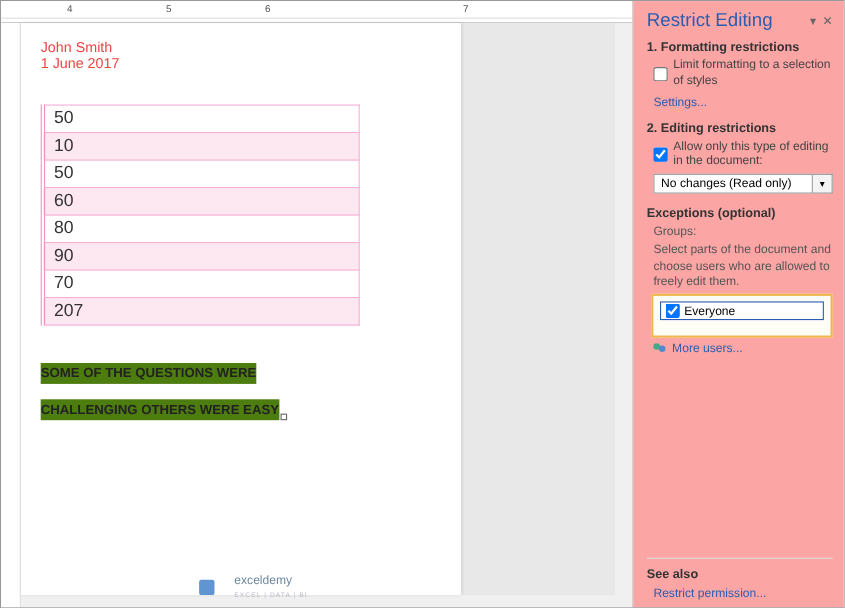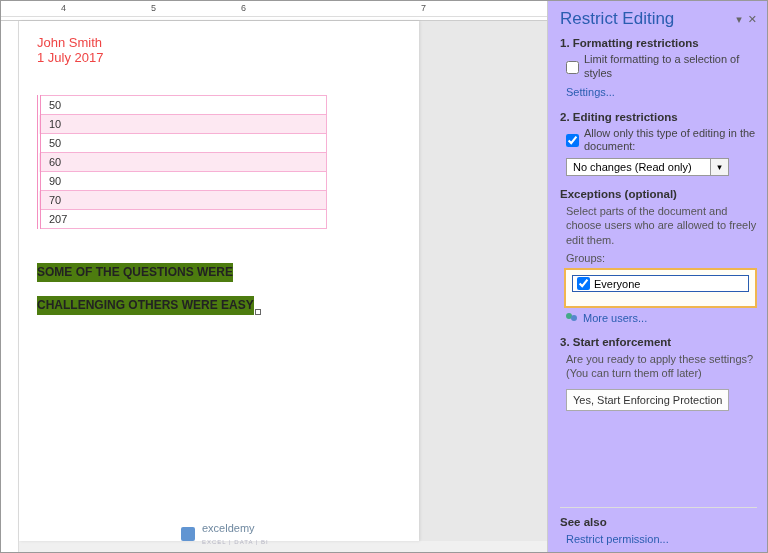--- a/index.html
+++ b/index.html
@@ -9,81 +9,84 @@
 .ruler { background: #fff; height: 20px; border-bottom: 1px solid #ccc; position: relative; font-size: 9px; color: #666; }
 .ruler::before { content: ""; position: absolute; left: 0; right: 0; bottom: 3px; height: 1px; background: #ddd; }
 .ruler-marks { position: absolute; top: 2px; left: 0; right: 0; }
 .ruler-num { position: absolute; font-size: 9px; color: #555; }
 .ruler-vert { position: absolute; left: 0; top: 20px; bottom: 0; width: 18px; background: #fff; border-right: 1px solid #ddd; }
 .page { position: absolute; left: 18px; top: 20px; width: 400px; background: #fff; height: 520px; box-shadow: 1px 0 3px rgba(0,0,0,0.1); padding: 14px 0 0 8px; }
 .page-right-shadow { position: absolute; left: 418px; top: 20px; width: 140px; height: 520px; background: #e8e8e8; }
 .doc-text { font-family: "Century Gothic", Arial, sans-serif; font-size: 13px; color: #ef4444; padding-left: 10px; }
 .table-score { margin: 30px 0 20px 10px; width: 290px; border-collapse: collapse; background: #fff; }
 .table-score th { background: #fbb6d8; text-align: left; font-weight: bold; font-size: 13px; padding: 4px 8px; border: 1px solid #f48fc0; border-top: 3px solid #f48fc0; }
-.table-score td { padding: 3px 8px; border: 1px solid #f7b0d4; font-size: 11px; color: #333; margin-left: 24px; }
+.table-score td { padding: 3px 8px; border: 1px solid #f7b0d4; font-size: 16px; color: #333; margin-left: 24px; }
 .table-score tr:nth-child(even) td { background: #fde8f2; }
 .table-score tr td:first-child { border-left: 4px double #f48fc0; }
 .selected-text { margin: 14px 0 0 10px; display: inline-block; background: #4d7c0f; padding: 1px 0; font-family: "Century Gothic", Arial, sans-serif; font-weight: bold; font-size: 12px; color: #222; line-height: 1.4; }
 .sel-handle { display:inline-block; width:6px; height:6px; border:1px solid #666; background:#fff; margin-left:1px; vertical-align:bottom; }
-.sidebar { width: 220px; background: #c4b5fd; border-left: 1px solid #ccc; padding: 8px 10px 6px 12px; position: relative; display:flex; flex-direction:column; }
+.sidebar { width: 192px; background: #fca5a5; border-left: 1px solid #ccc; padding: 8px 10px 6px 12px; position: relative; display:flex; flex-direction:column; }
 .sb-title { color: #2a5db0; font-size: 17px; font-weight: 400; margin-bottom: 8px; display:flex; align-items:center; }
 .sb-title-actions { margin-left:auto; display:flex; gap:6px; }
 .sb-title-actions span { font-size:11px; color:#666; cursor:pointer; }
 .sb-section { margin-bottom: 12px; }
 .sb-heading { font-weight: bold; font-size: 11.5px; color: #333; margin-bottom: 4px; }
 .sb-row { display: flex; align-items: center; gap: 5px; font-size: 11px; color: #444; margin: 2px 0 4px 6px; line-height: 1.25; }
 .sb-row input[type=checkbox] { margin-top: 1px; }
 .sb-link { color: #2a5db0; font-size: 11px; margin-left: 6px; cursor: pointer; display:inline-block; }
 .sb-select { margin: 4px 0 0 6px; display:flex; }
 .sb-select-box { border: 1px solid #999; background: #fff; padding: 2px 6px; font-size: 11px; width: 145px; }
 .sb-select-btn { border: 1px solid #999; border-left: none; background: #f4f4f4; width: 18px; text-align:center; font-size:9px; line-height:16px; cursor:pointer; }
 .sb-desc { font-size: 11px; color: #555; margin: 2px 0 4px 6px; line-height: 1.3; }
 .sb-groups { border: 2px solid #f0b64e; background: #fffef6; padding: 5px 6px 14px 6px; margin: 3px 0 4px 4px; }
 .sb-group-item { display: flex; align-items: center; gap: 4px; border: 1px solid #2a5db0; padding: 1px 4px; font-size: 11px; background:#fff; }
 .sb-button { border: 1px solid #aaa; background: #fdfdfd; padding: 4px 6px; font-size: 11px; color: #333; margin: 4px 0 0 6px; cursor:pointer; display:inline-block; }
 .sb-moreusers { display:flex; align-items:flex-end; gap:4px; margin:4px 0 0 6px; }
 .sb-moreusers .icon { width:13px; height:11px; display:inline-block; position:relative; }
 .sb-moreusers .icon::before { content:""; position:absolute; width:6px; height:6px; background:#4a8; border-radius:50%; top:0; left:0; }
 .sb-moreusers .icon::after { content:""; position:absolute; width:6px; height:6px; background:#58c; border-radius:50%; top:2px; left:5px; }
 .sb-bottom { margin-top:auto; border-top:1px solid #ddd; padding-top:8px; }
-.watermark { position:absolute; bottom:6px; left:180px; font-size:11px; color:#9aa8b5; display:flex; align-items:center; gap:7px; opacity:0.8; }
+.watermark { position:absolute; bottom:6px; left:180px; font-size:11px; color:#9aa8b5; display:flex; align-items:center; gap:18px; opacity:0.8; }
 .watermark .logo { width:14px; height:14px; background:#3a7bc8; border-radius:2px; }
 </style>
 </head>
 <body>
 
 <div class="app">
   <div class="doc-area">
     <div class="ruler">
       <div class="ruler-marks">
         <span class="ruler-num" style="left:60px">4</span>
         <span class="ruler-num" style="left:150px">5</span>
         <span class="ruler-num" style="left:240px">6</span>
         <span class="ruler-num" style="left:420px">7</span>
       </div>
     </div>
     <div class="ruler-vert"></div>
     <div class="page-right-shadow"></div>
     <div class="page">
       <div class="doc-text">John Smith</div>
-      <div class="doc-text">1 July 2017</div>
+      <div class="doc-text">1 June 2017</div>
 
       <table class="table-score">
         <tbody>
         <tr>
               <td>50</td>
             </tr>
         <tr>
               <td>10</td>
             </tr>
         <tr>
               <td>50</td>
             </tr>
         <tr>
               <td>60</td>
+            </tr>
+        <tr>
+              <td>80</td>
             </tr>
         <tr>
               <td>90</td>
             </tr>
         <tr>
               <td>70</td>
             </tr>
         <tr>
               <td>207</td>
             </tr>
@@ -129,38 +132,33 @@
         <span>Allow only this type of editing in the document:</span>
       </label>
       <div class="sb-select">
         <div class="sb-select-box">No changes (Read only)</div>
         <div class="sb-select-btn">▾</div>
       </div>
     </div>
 
     <div class="sb-section">
       <div class="sb-heading">Exceptions (optional)</div>
+      <div class="sb-desc" style="margin-bottom:1px">Groups:</div>
       <div class="sb-desc">Select parts of the document and choose users who are allowed to freely edit them.</div>
-      <div class="sb-desc" style="margin-bottom:1px">Groups:</div>
       <div class="sb-groups">
         <label class="sb-group-item">
           <input type="checkbox" checked="" style="">
           <span>Everyone</span>
         </label>
       </div>
       <div class="sb-moreusers">
         <span class="icon"></span>
         <span class="sb-link" style="margin-left:0">More users...</span>
       </div>
     </div>
 
-    <div class="sb-section">
-      <div class="sb-heading">3. Start enforcement</div>
-      <div class="sb-desc">Are you ready to apply these settings? (You can turn them off later)</div>
-      <div class="sb-button">Yes, Start Enforcing Protection</div>
-    </div>
 
     <div class="sb-bottom">
       <div class="sb-heading">See also</div>
       <span class="sb-link">Restrict permission...</span>
     </div>
   </div>
 </div>
 
 </body></html>

